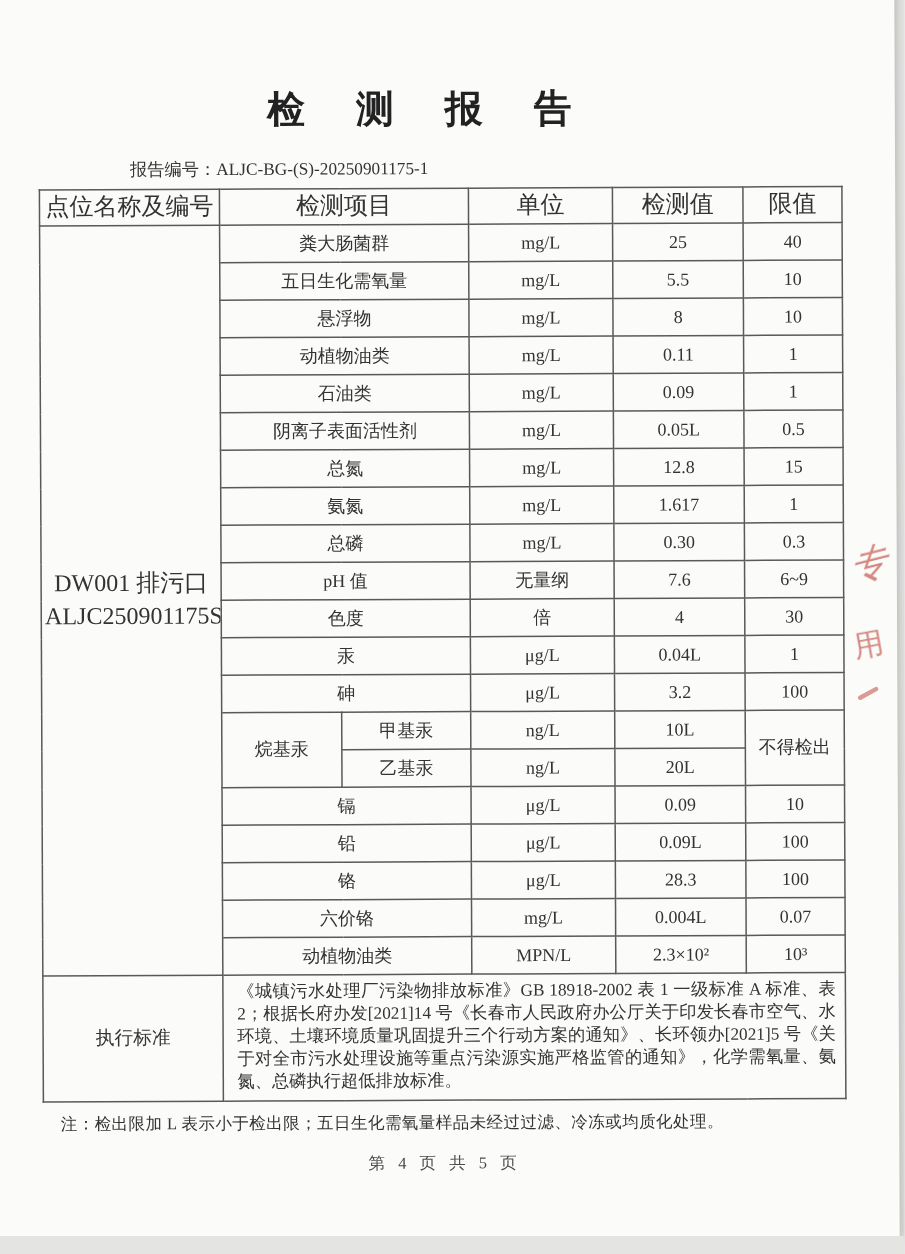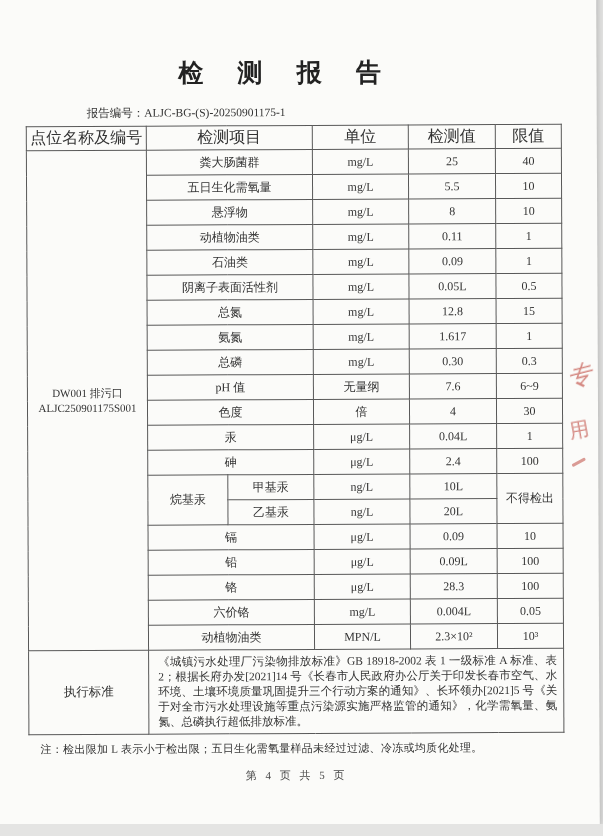--- a/index.html
+++ b/index.html
@@ -10,21 +10,21 @@
   .content{position:relative;width:100%;height:100%;color:#2e2e2e;}
   .title{padding-top:66px;text-align:center;font-size:25px;font-weight:bold;
     letter-spacing:14px;text-indent:14px;color:#222;transform:translateX(-14px);}
   .report-line{margin:16px 0 5px 96px;font-size:11.5px;color:#333;}
   table.report{border-collapse:collapse;margin-left:35px;table-layout:fixed;
     width:535px;font-size:12px;color:#333;}
   table.report td,table.report th{border:1px solid #595959;text-align:center;
     font-weight:normal;padding:1px 2px;overflow:hidden;}
   table.report thead th{height:21px;font-size:16px;}
   table.report tbody td{height:22px;}
-  .site-cell div{line-height:1.35;font-size:11px;font-family:Liberation Serif, serif;}
+  .site-cell div{line-height:1.35;font-size:16px;font-family:Liberation Serif, serif;}
   .standard-label{font-size:12.5px;}
   .standard-text{text-align:left !important;font-size:11.5px;line-height:15px;
     padding:4px 6px 4px 9px !important;text-align:justify !important;}
   .note-line{margin:7px 0 0 47px;font-size:11px;color:#333;letter-spacing:.3px;}
   .footer{position:absolute;left:0;right:0;top:778px;text-align:center;
     font-size:11px;letter-spacing:3px;color:#4a4a4a;}
   
   .stamp{position:absolute;left:575px;top:370px;width:30px;
     color:rgba(186,60,50,.6);}
   .stamp-char1{font-size:25px;font-style:italic;
@@ -137,21 +137,21 @@
           </tr>
           <tr>
             <td colspan="2">汞</td>
             <td>μg/L</td>
             <td>0.04L</td>
             <td>1</td>
           </tr>
           <tr>
             <td colspan="2">砷</td>
             <td>μg/L</td>
-            <td>2.4</td>
+            <td>3.2</td>
             <td>100</td>
           </tr>
           <tr>
             <td rowspan="2">烷基汞</td>
             <td>甲基汞</td>
             <td>ng/L</td>
             <td>10L</td>
             <td rowspan="2">不得检出</td>
           </tr>
           <tr>
@@ -174,21 +174,21 @@
           <tr>
             <td colspan="2">铬</td>
             <td>μg/L</td>
             <td>28.3</td>
             <td>100</td>
           </tr>
           <tr>
             <td colspan="2">六价铬</td>
             <td>mg/L</td>
             <td>0.004L</td>
-            <td>0.05</td>
+            <td>0.07</td>
           </tr>
           <tr>
             <td colspan="2">动植物油类</td>
             <td>MPN/L</td>
             <td>2.3×10²</td>
             <td>10³</td>
           </tr>
         </tbody>
       <tbody>
         <tr>

